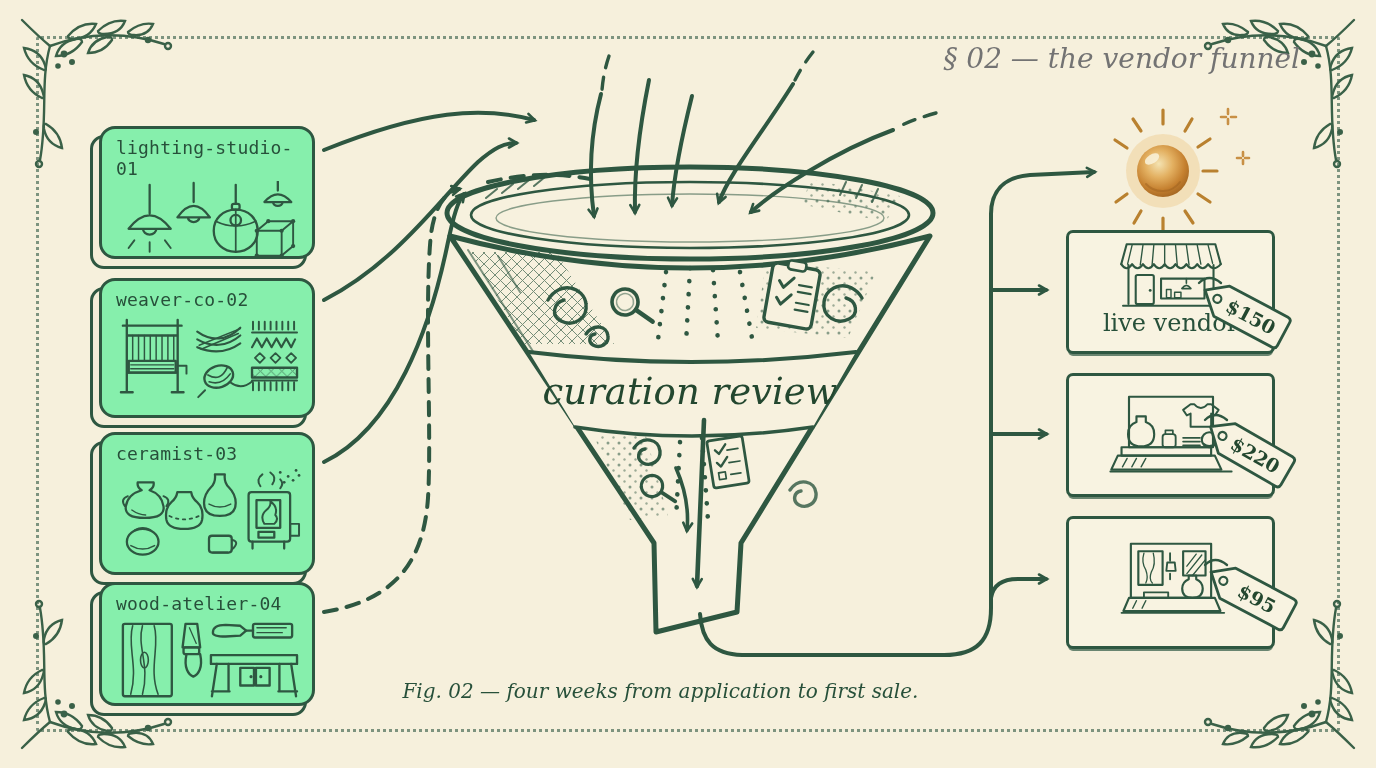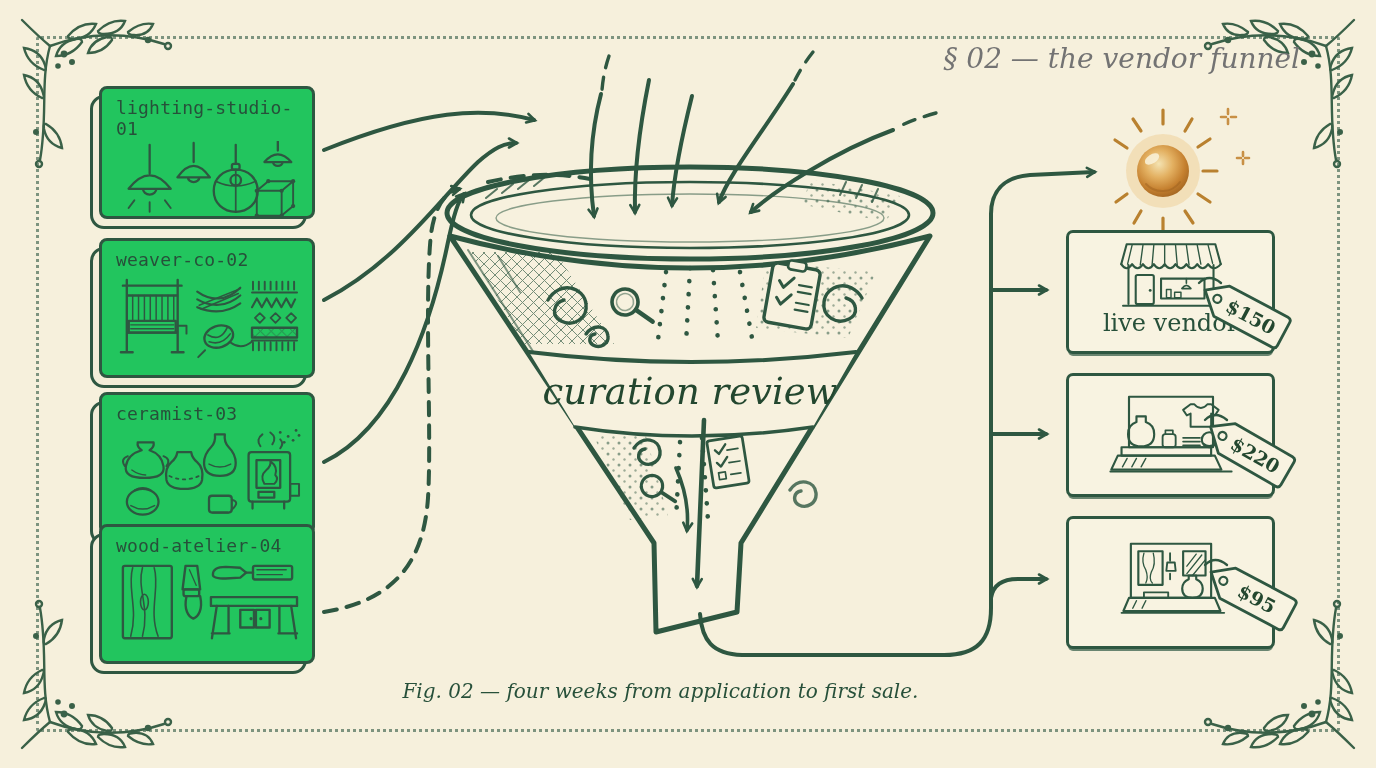--- a/index.html
+++ b/index.html
@@ -7,25 +7,25 @@
          font-family:"DejaVu Serif",serif;color:#2a4f3b;z-index:0;}
   .art{position:absolute;left:0;top:0;}
   .frame{position:absolute;inset:36px;border:3px dotted rgba(46,87,65,.6);border-radius:3px;pointer-events:none;}
   .corner{position:absolute;width:168px;height:168px;pointer-events:none;}
   .tl{left:6px;top:4px}.tr{right:6px;top:4px;transform:scaleX(-1)}
   .bl{left:6px;bottom:4px;transform:scaleY(-1)}.br{right:6px;bottom:4px;transform:scale(-1,-1)}
   .header{position:absolute;top:42px;right:76px;font-style:italic;font-size:28px;color:#737373;}
   .caption{position:absolute;top:679px;left:48%;transform:translateX(-50%);font-style:italic;
            font-size:20px;white-space:nowrap;color:#27503a;}
   
-  .vcard{position:absolute;left:99px;width:216px;box-sizing:border-box;background:#22c55e;
-         border:3.5px solid #2e5741;border-radius:8px;padding:6px 10px 6px 12px;}
+  .vcard{position:absolute;left:99px;width:216px;box-sizing:border-box;background:#86efac;
+         border:3.5px solid #2e5741;border-radius:16px;padding:6px 10px 6px 12px;margin-top:40px;}
   .vcard::before{content:"";position:absolute;inset:-3.5px;transform:translate(-9px,9px);
          border:3.5px solid #2e5741;border-radius:14px;background:#f3edd8;z-index:-1;}
-  .v1{top:86px;height:133px}.v2{top:238px;height:140px}.v3{top:392px;height:143px}.v4{top:524px;height:140px}
+  .v1{top:86px;height:133px}.v2{top:238px;height:140px}.v3{top:392px;height:143px}.v4{top:542px;height:124px}
   .vtitle{font-family:"DejaVu Sans Mono",monospace;font-size:18px;letter-spacing:.2px;
           color:#27503a;margin:2px 0 2px 2px;}
   .vicon{display:block;width:100%;}
   
   .ocard{position:absolute;left:1066px;width:209px;box-sizing:border-box;background:#f8f3e1;
          border:3px solid #2e5741;border-radius:7px;box-shadow:0 4px 0 -2px rgba(46,87,65,.7);
          overflow:visible;}
   .o1{top:230px;height:124px}.o2{top:373px;height:124px}.o3{top:516px;height:133px}
   .oicon{display:block;margin:4px auto 0;}
   .olabel{text-align:center;font-size:24px;color:#27503a;margin-top:-4px;}

